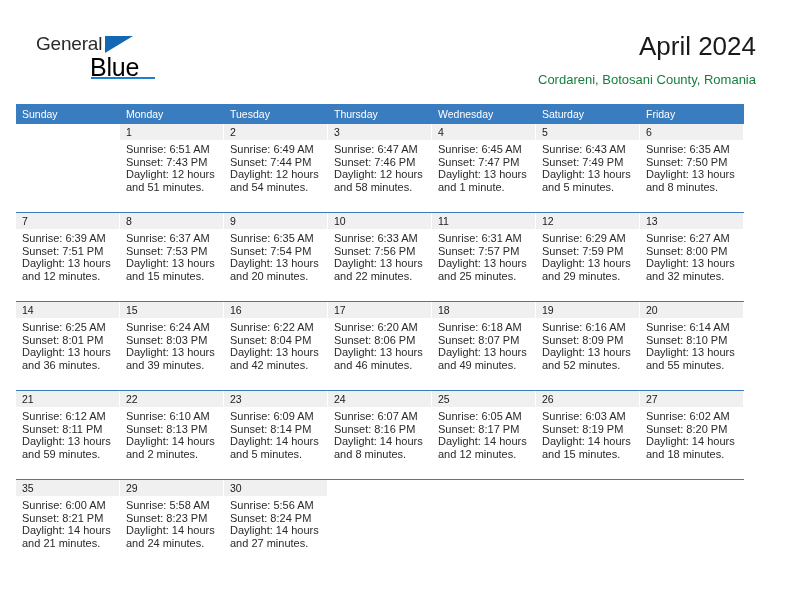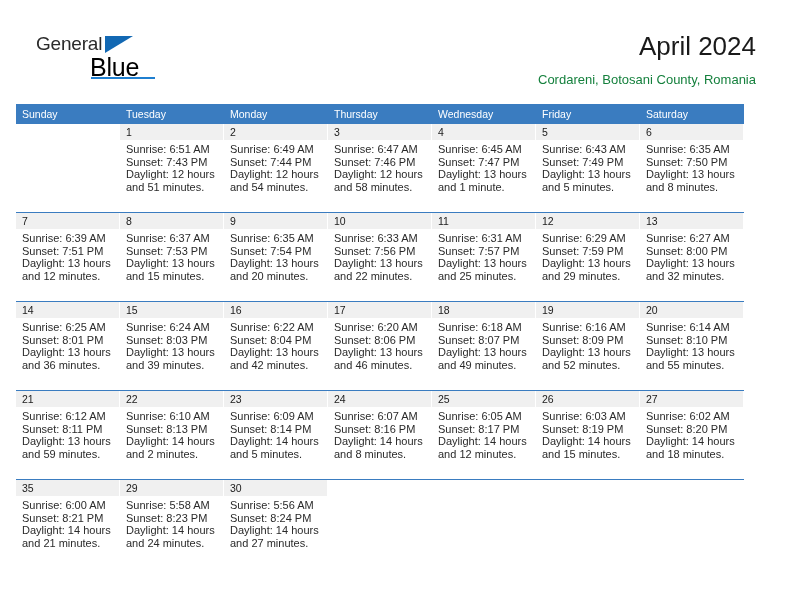--- a/index.html
+++ b/index.html
@@ -178,26 +178,26 @@
     <div class="title-block">
       <div class="cal-title">April 2024</div>
       <div class="cal-subtitle">Cordareni, Botosani County, Romania</div>
     </div>
 
   </div>
 
   <div class="calendar">
     <div class="weekday-header" id="weekday-header">
         <div class="weekday-cell">Sunday</div>
+        <div class="weekday-cell">Monday</div>
         <div class="weekday-cell">Tuesday</div>
-        <div class="weekday-cell">Monday</div>
         <div class="weekday-cell">Thursday</div>
         <div class="weekday-cell">Wednesday</div>
+        <div class="weekday-cell">Saturday</div>
         <div class="weekday-cell">Friday</div>
-        <div class="weekday-cell">Saturday</div>
       </div>
     <div id="calendar-body">
         <div class="week-row">
           <div class="week-cells">
             <div class="day-cell empty">
               <div class="day-number-band"></div>
               <div class="day-info">
                 <div></div>
                 <div></div>
                 <div></div>

